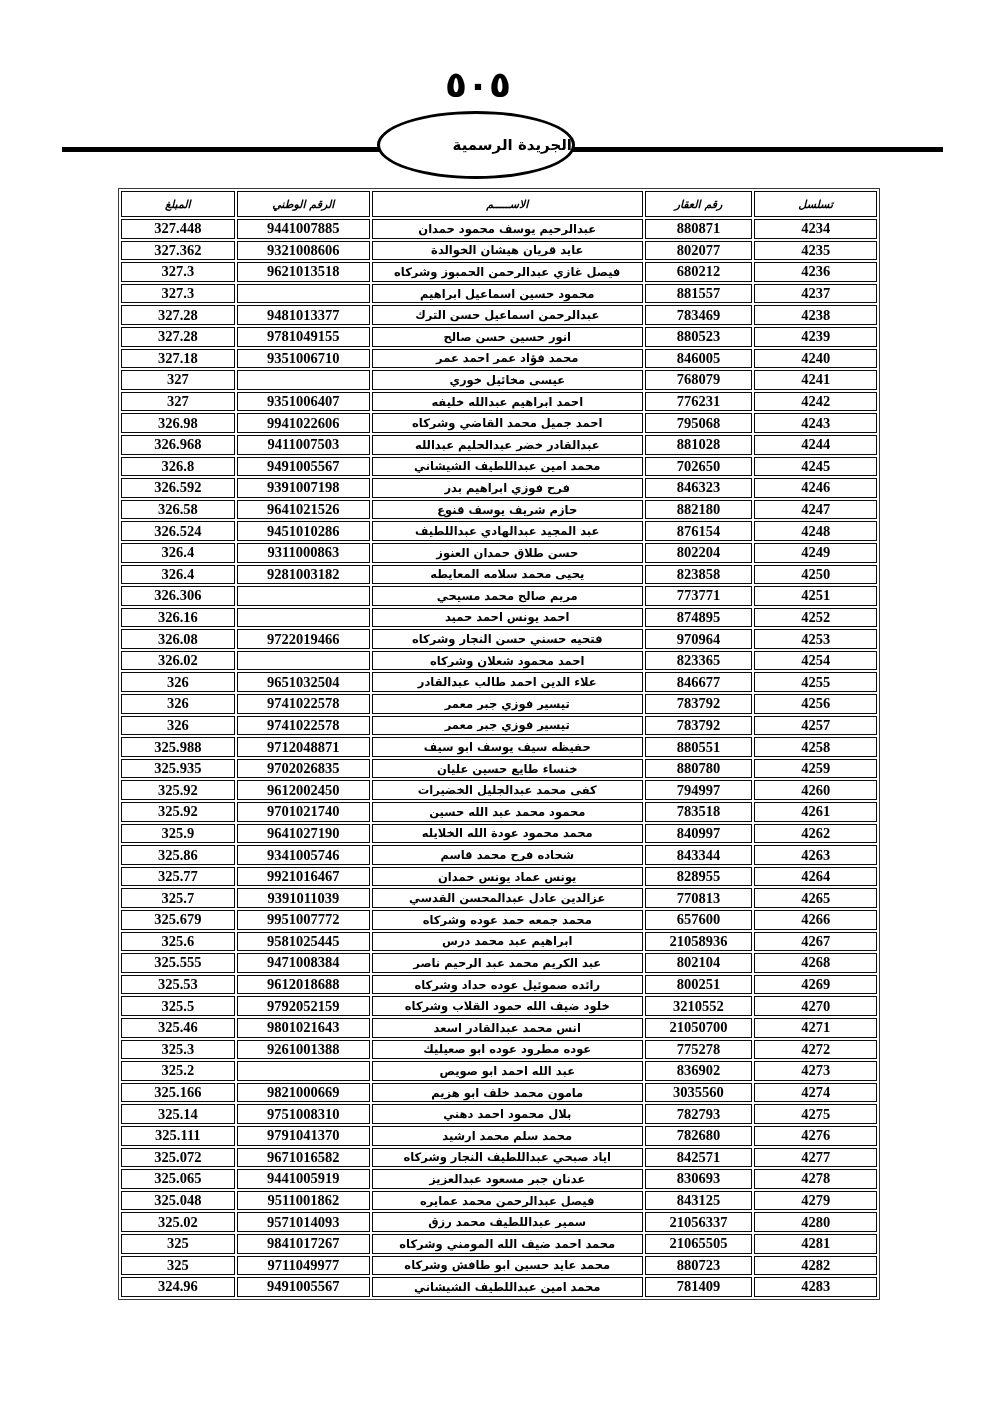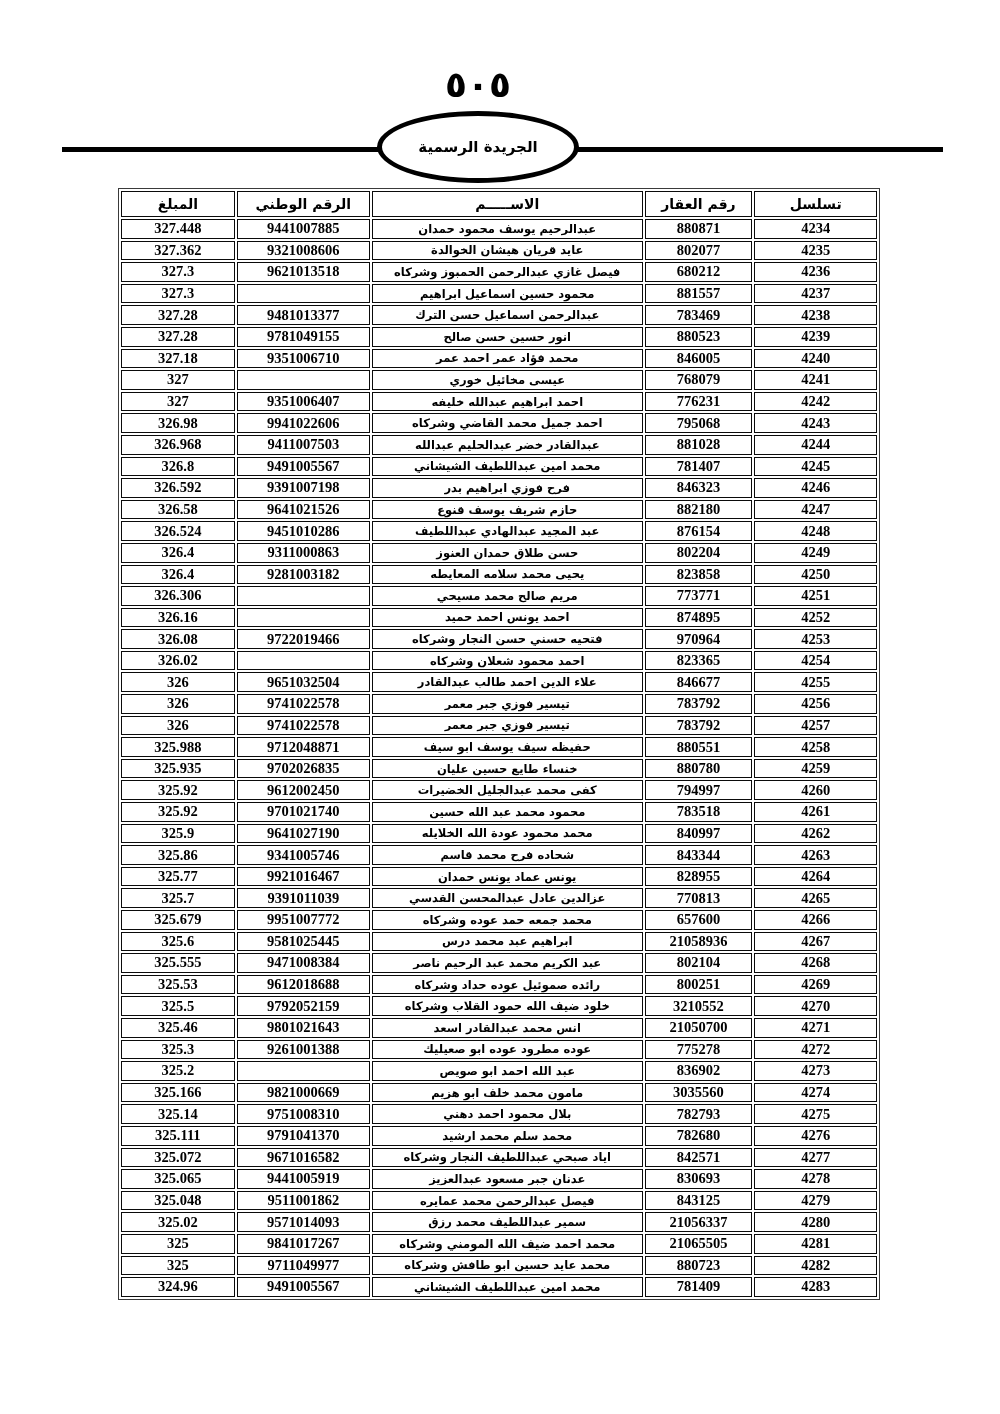--- a/index.html
+++ b/index.html
@@ -36,25 +36,25 @@
     height: 5px;
     background: #000;
   }
   .banner-oval {
     position: absolute;
     top: 111px;
     left: 377px;
     width: 192px;
     height: 62px;
     background: #fff;
-    border: 5px solid #000000;
+    border: 3px solid #000000;
     border-radius: 50%;
     display: flex;
     align-items: center;
-    justify-content: center;
+    justify-content: flex-end;
     z-index: 2;
   }
   .banner-oval span {
     font-family: "DejaVu Sans", sans-serif;
     font-weight: bold;
     font-size: 15px;
     white-space: nowrap;
   }
   table.records {
     position: absolute;
@@ -73,21 +73,22 @@
     text-align: center;
     vertical-align: middle;
     overflow: hidden;
     white-space: nowrap;
     background: #fff;
   }
   table.records th {
     height: 24px;
     font-family: "DejaVu Sans", sans-serif;
     font-weight: bold;
-    font-size: 14px;
+    font-size: 11px;
+    font-style: italic;
   }
   table.records td {
     height: 17.6px;
   }
   td.num {
     direction: ltr;
     font-family: "Liberation Serif", serif;
     font-weight: bold;
     font-size: 14.5px;
   }
@@ -206,21 +207,21 @@
         </tr>
         <tr>
           <td class="num">4244</td>
           <td class="num">881028</td>
           <td class="ar">عبدالقادر خضر عبدالحليم عبدالله</td>
           <td class="num">9411007503</td>
           <td class="num">326.968</td>
         </tr>
         <tr>
           <td class="num">4245</td>
-          <td class="num">781407</td>
+          <td class="num">702650</td>
           <td class="ar">محمد امين عبداللطيف الشيشاني</td>
           <td class="num">9491005567</td>
           <td class="num">326.8</td>
         </tr>
         <tr>
           <td class="num">4246</td>
           <td class="num">846323</td>
           <td class="ar">فرح فوزي ابراهيم بدر</td>
           <td class="num">9391007198</td>
           <td class="num">326.592</td>

